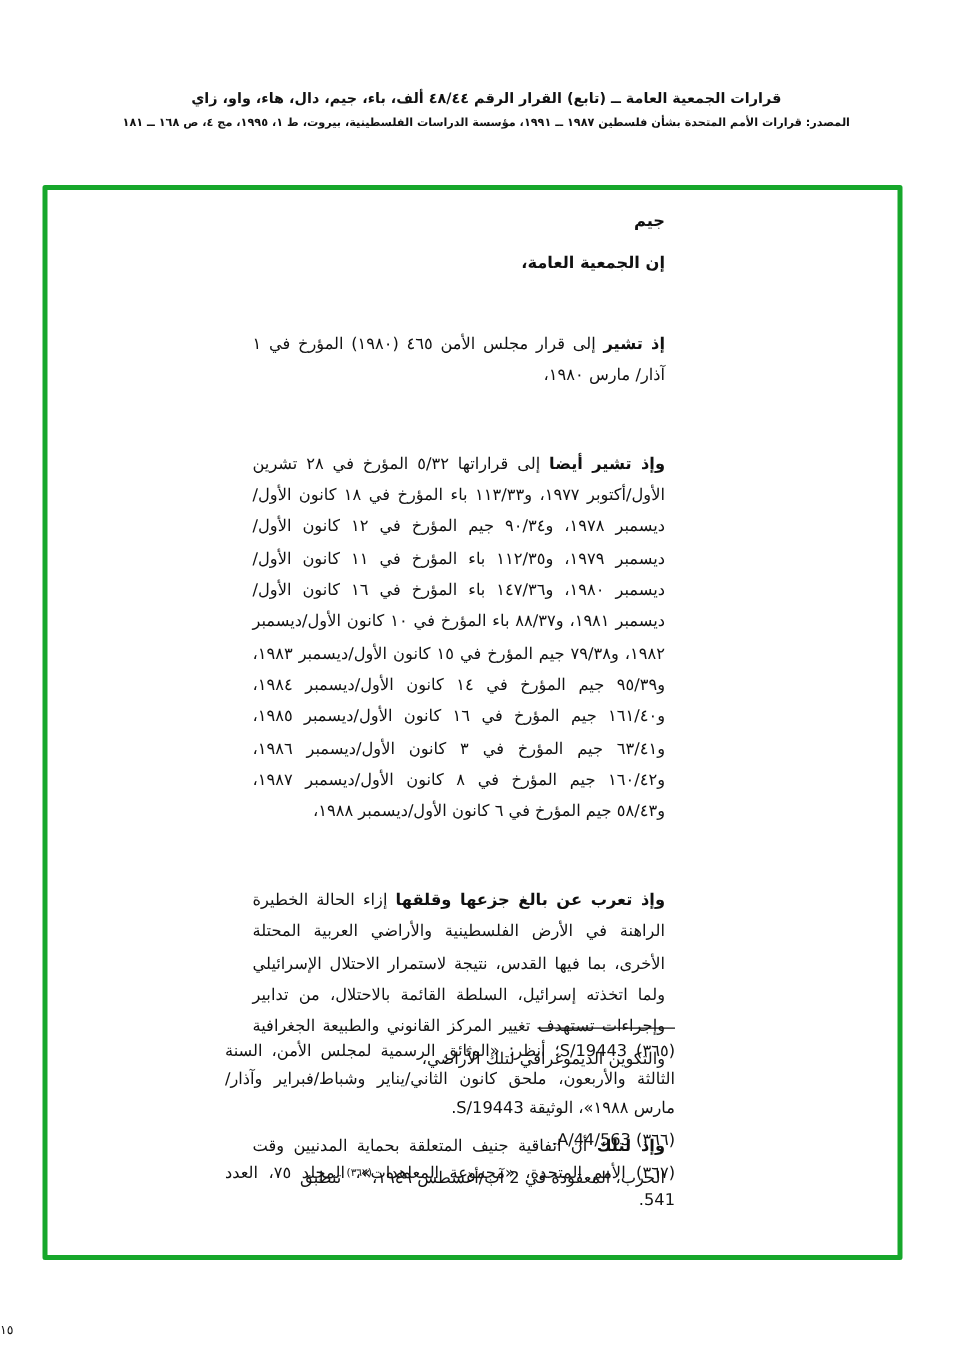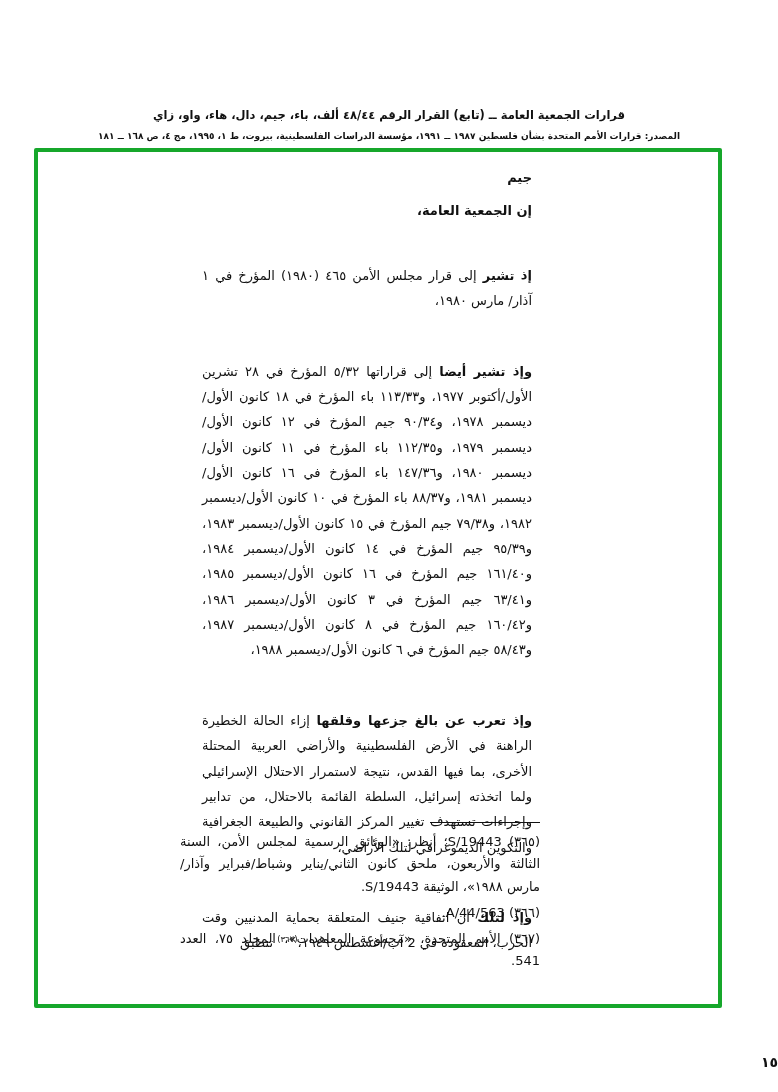--- a/index.html
+++ b/index.html
@@ -21,21 +21,20 @@
     inset: 0;
   }
 
   
   .header {
     position: absolute;
     top: 70px;
     left: 0;
     right: 0;
     text-align: center;
-    margin-top: 37px;
   }
   .header-title {
     font-size: 11.5px;
     font-weight: bold;
     letter-spacing: 0.2px;
     line-height: 1.5;
     direction: rtl;
   }
   .header-source {
     font-size: 9px;
@@ -119,23 +118,23 @@
     text-align: justify;
     text-align-last: right;
   }
 
   
   .page-number {
     position: absolute;
     bottom: 22px;
     left: 0;
     right: 0;
-    text-align: right;
-    font-size: 14px;
-    font-weight: bold;
+    text-align: left;
+    font-size: 10px;
+    font-weight: normal;
   }
 </style>
 </head>
 <body>
 
 <div class="page">
 
   <div class="header">
     <div class="header-title">قرارات الجمعية العامة ــ (تابع) القرار الرقم ٤٨/٤٤ ألف، باء، جيم، دال، هاء، واو، زاي</div>
     <div class="header-source">المصدر: قرارات الأمم المتحدة بشأن فلسطين ١٩٨٧ ــ ١٩٩١، مؤسسة الدراسات الفلسطينية، بيروت، ط ١، ١٩٩٥، مج ٤، ص ١٦٨ ــ ١٨١</div>

